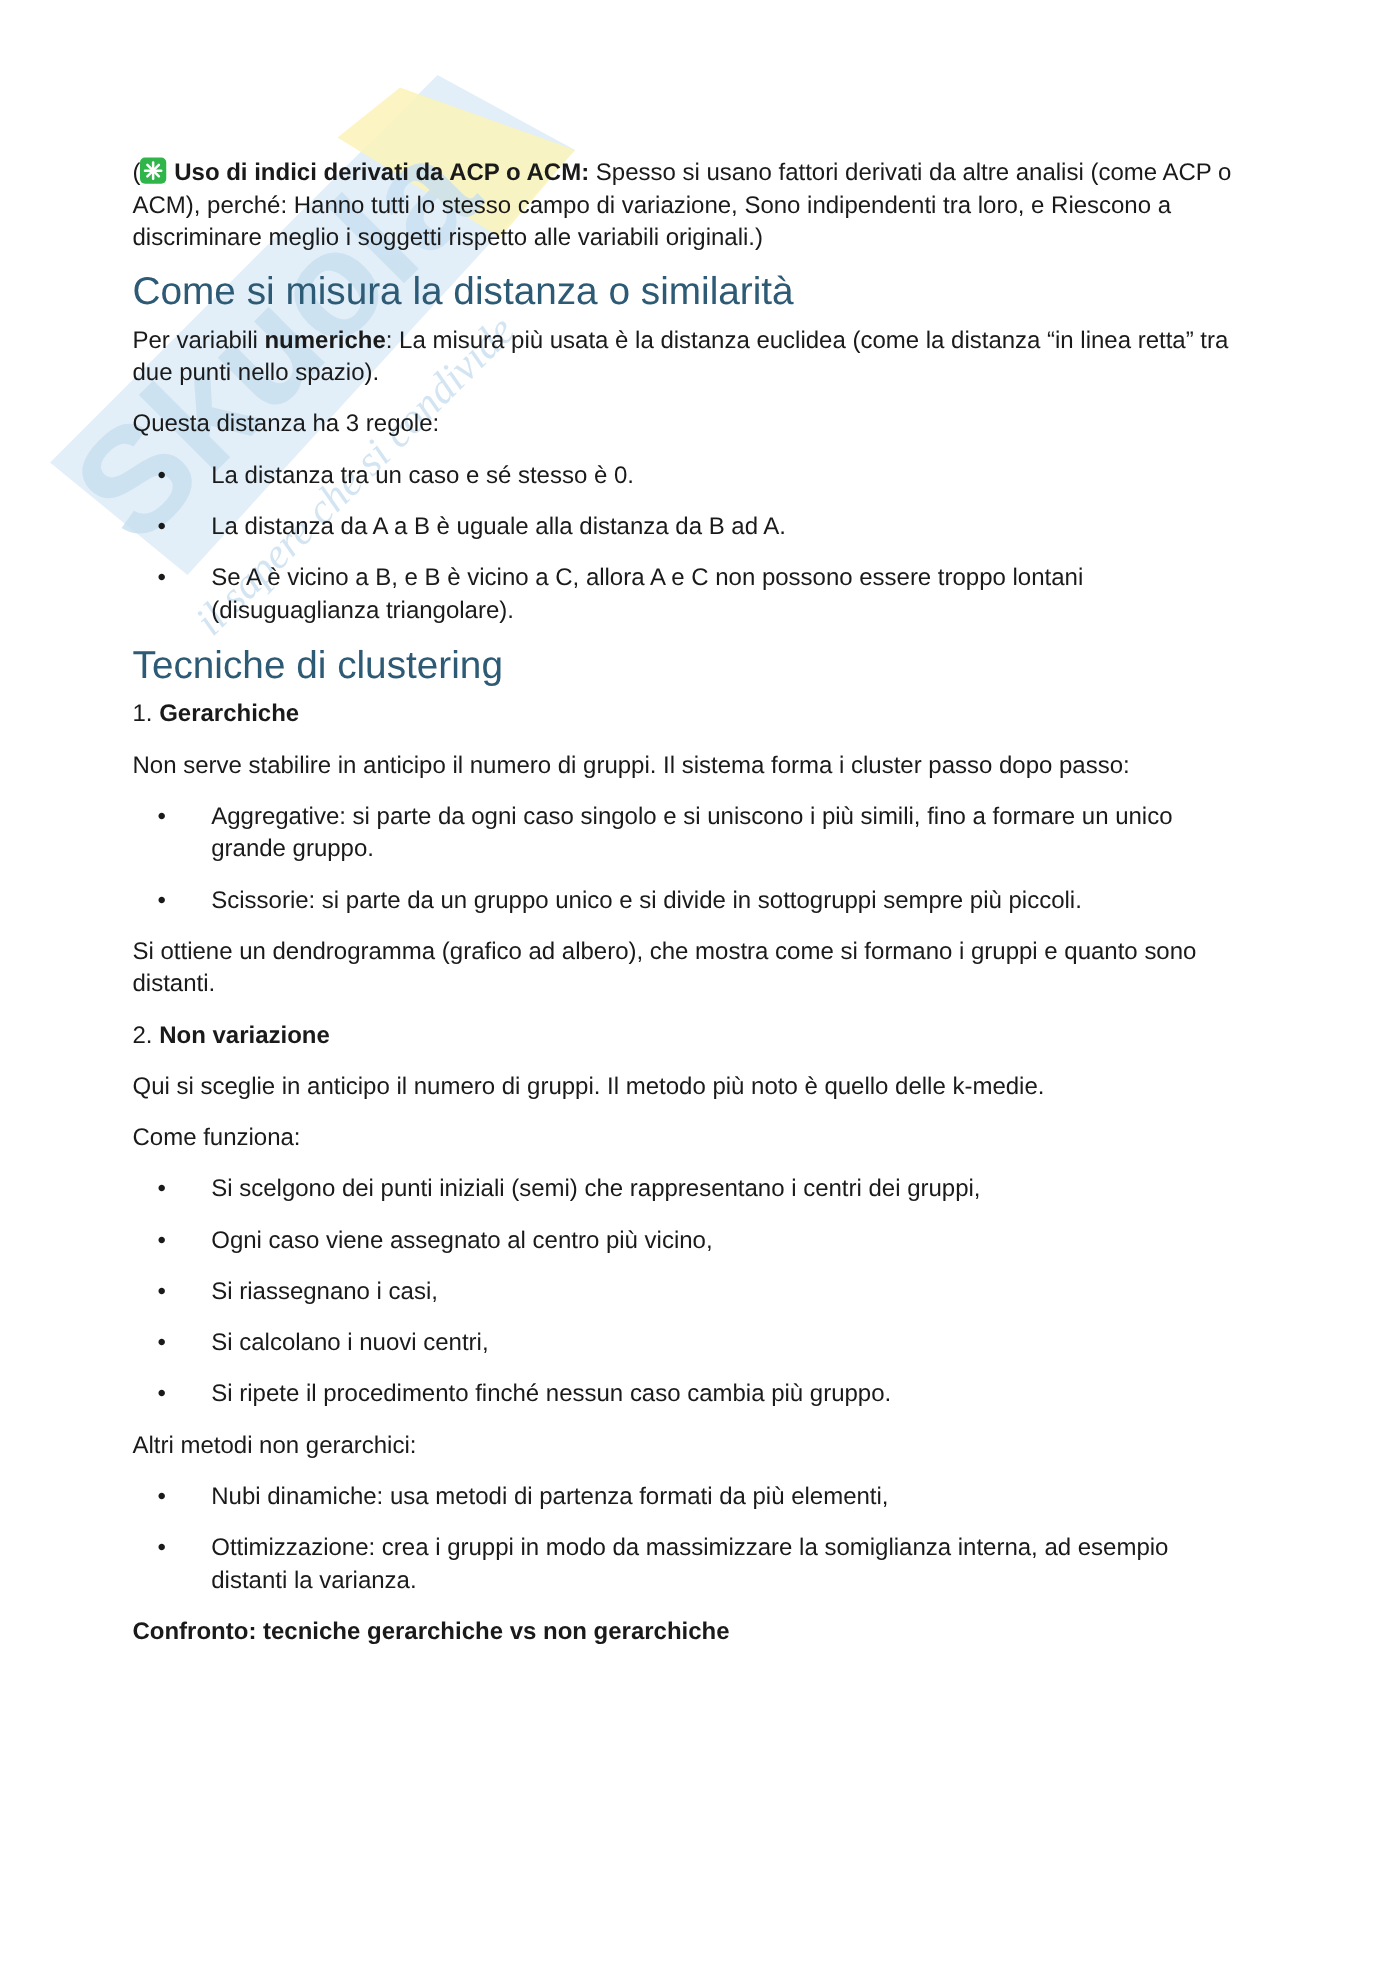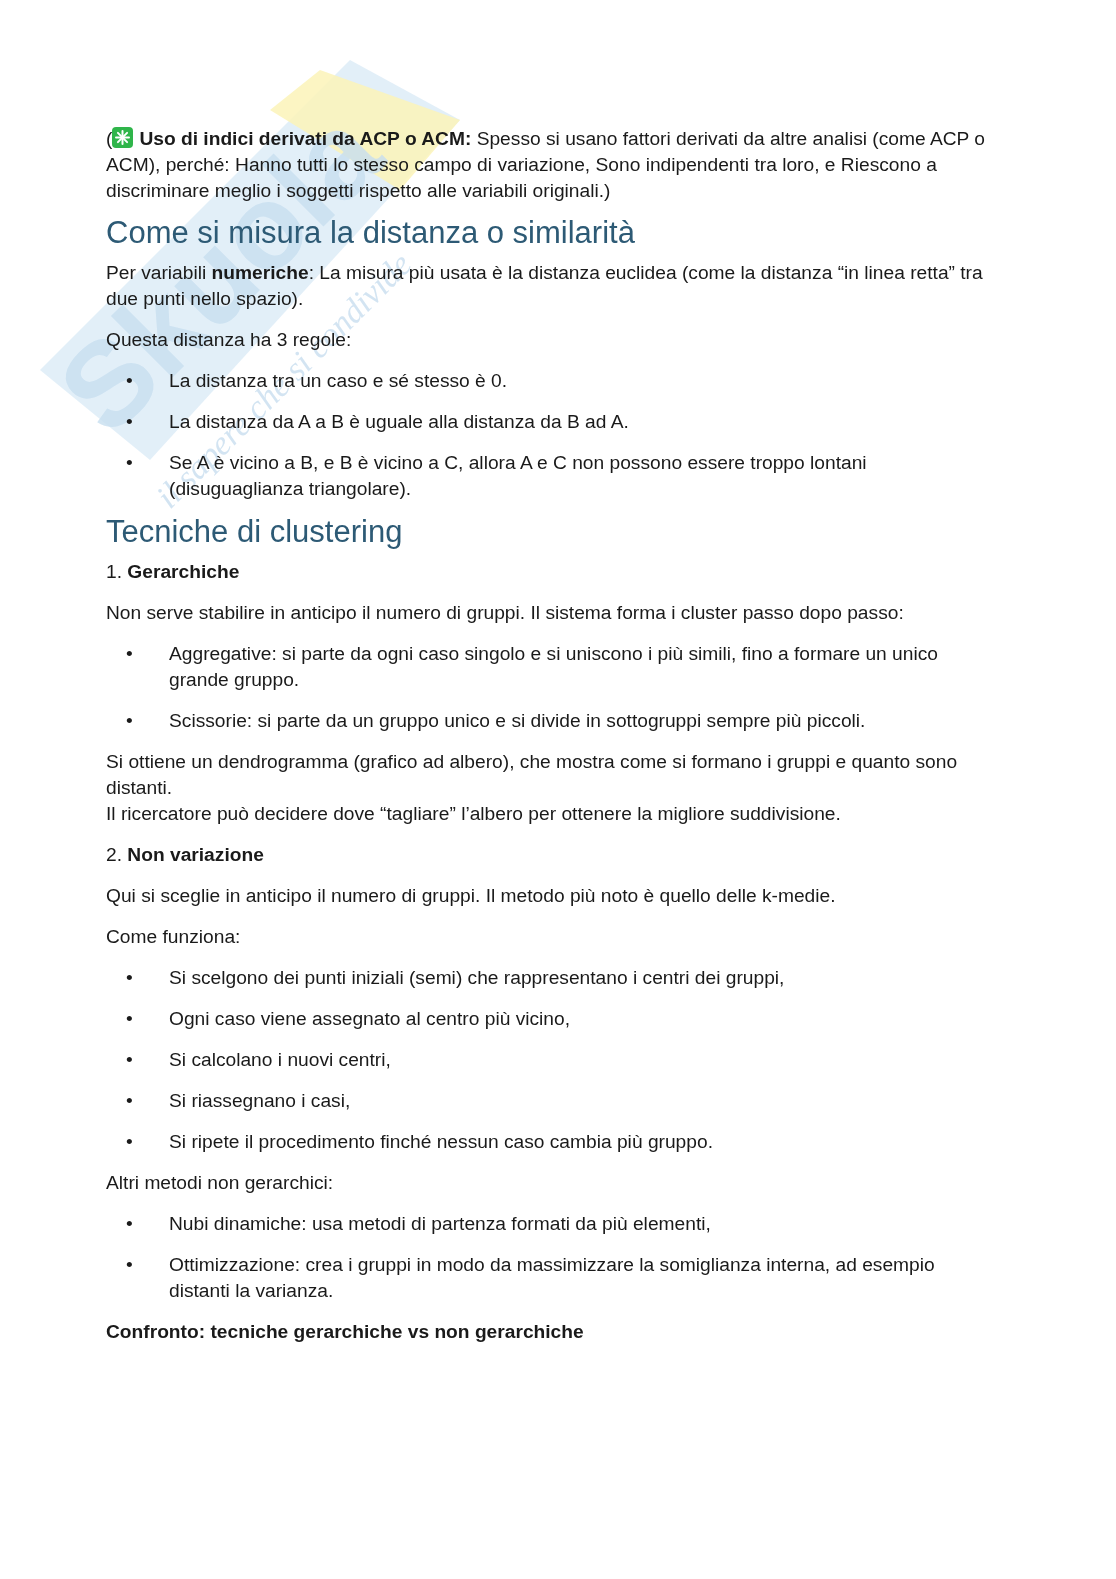--- a/index.html
+++ b/index.html
@@ -62,33 +62,33 @@
 
   <p class="sub"><span>1. </span><b>Gerarchiche</b></p>
 
   <p>Non serve stabilire in anticipo il numero di gruppi. Il sistema forma i cluster passo dopo passo:</p>
 
   <ul>
     <li>Aggregative: si parte da ogni caso singolo e si uniscono i più simili, fino a formare un unico grande gruppo.</li>
     <li>Scissorie: si parte da un gruppo unico e si divide in sottogruppi sempre più piccoli.</li>
   </ul>
 
-  <p><span>Si ottiene un dendrogramma (grafico ad albero), che mostra come si formano i gruppi e quanto sono distanti.</span><br><span>Il ricercatore può decidere dove “tagliare” l’albero per ottenere la migliore suddivisione.</span></p>
+  <p><span>Si ottiene un dendrogramma (grafico ad albero), che mostra come si formano i gruppi e quanto sono distanti.</span><br></p>
 
   <p class="sub"><span>2. </span><b>Non variazione</b></p>
 
   <p>Qui si sceglie in anticipo il numero di gruppi. Il metodo più noto è quello delle k-medie.</p>
 
   <p>Come funziona:</p>
 
   <ul>
     <li>Si scelgono dei punti iniziali (semi) che rappresentano i centri dei gruppi,</li>
     <li>Ogni caso viene assegnato al centro più vicino,</li>
+    <li>Si riassegnano i casi,</li>
     <li>Si calcolano i nuovi centri,</li>
-    <li>Si riassegnano i casi,</li>
     <li>Si ripete il procedimento finché nessun caso cambia più gruppo.</li>
   </ul>
 
   <p>Altri metodi non gerarchici:</p>
 
   <ul>
     <li>Nubi dinamiche: usa metodi di partenza formati da più elementi,</li>
     <li>Ottimizzazione: crea i gruppi in modo da massimizzare la somiglianza interna, ad esempio distanti la varianza.</li>
   </ul>
 

